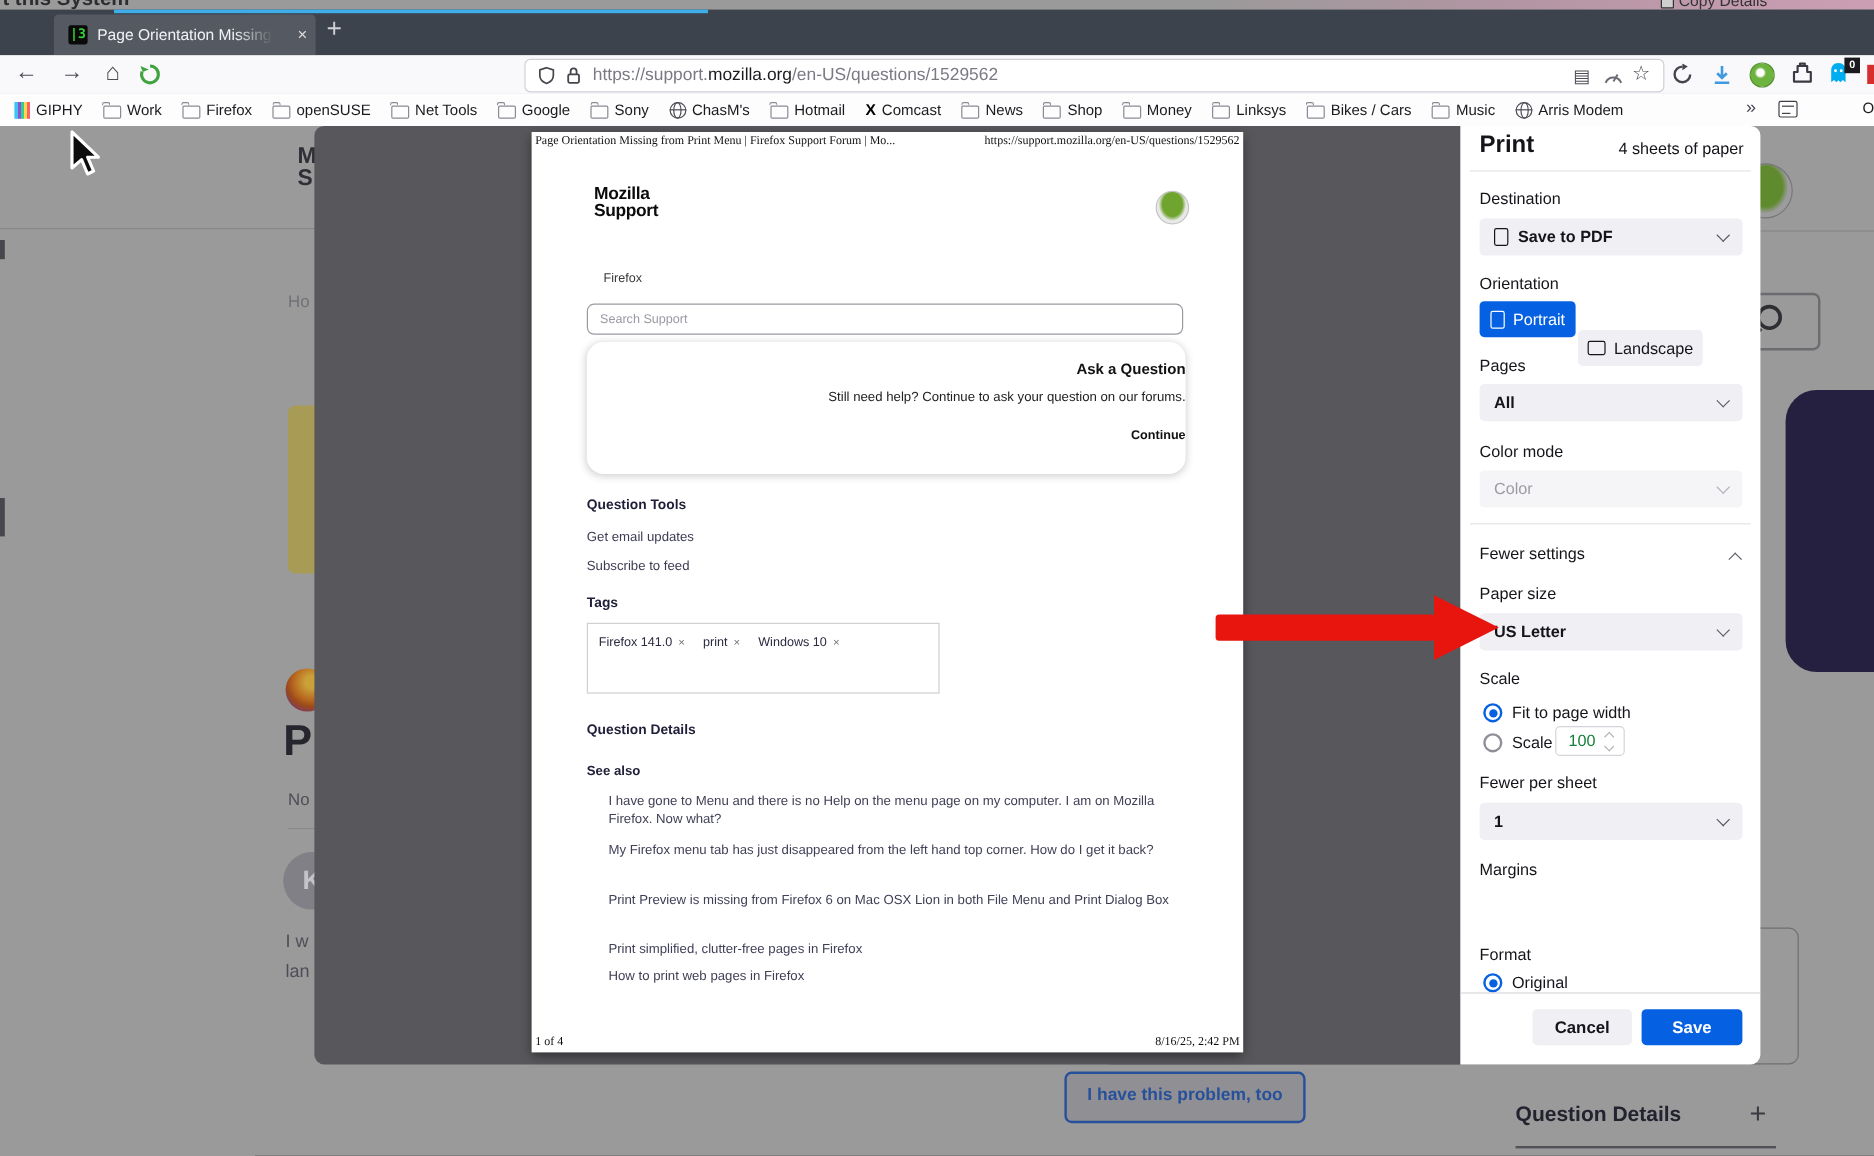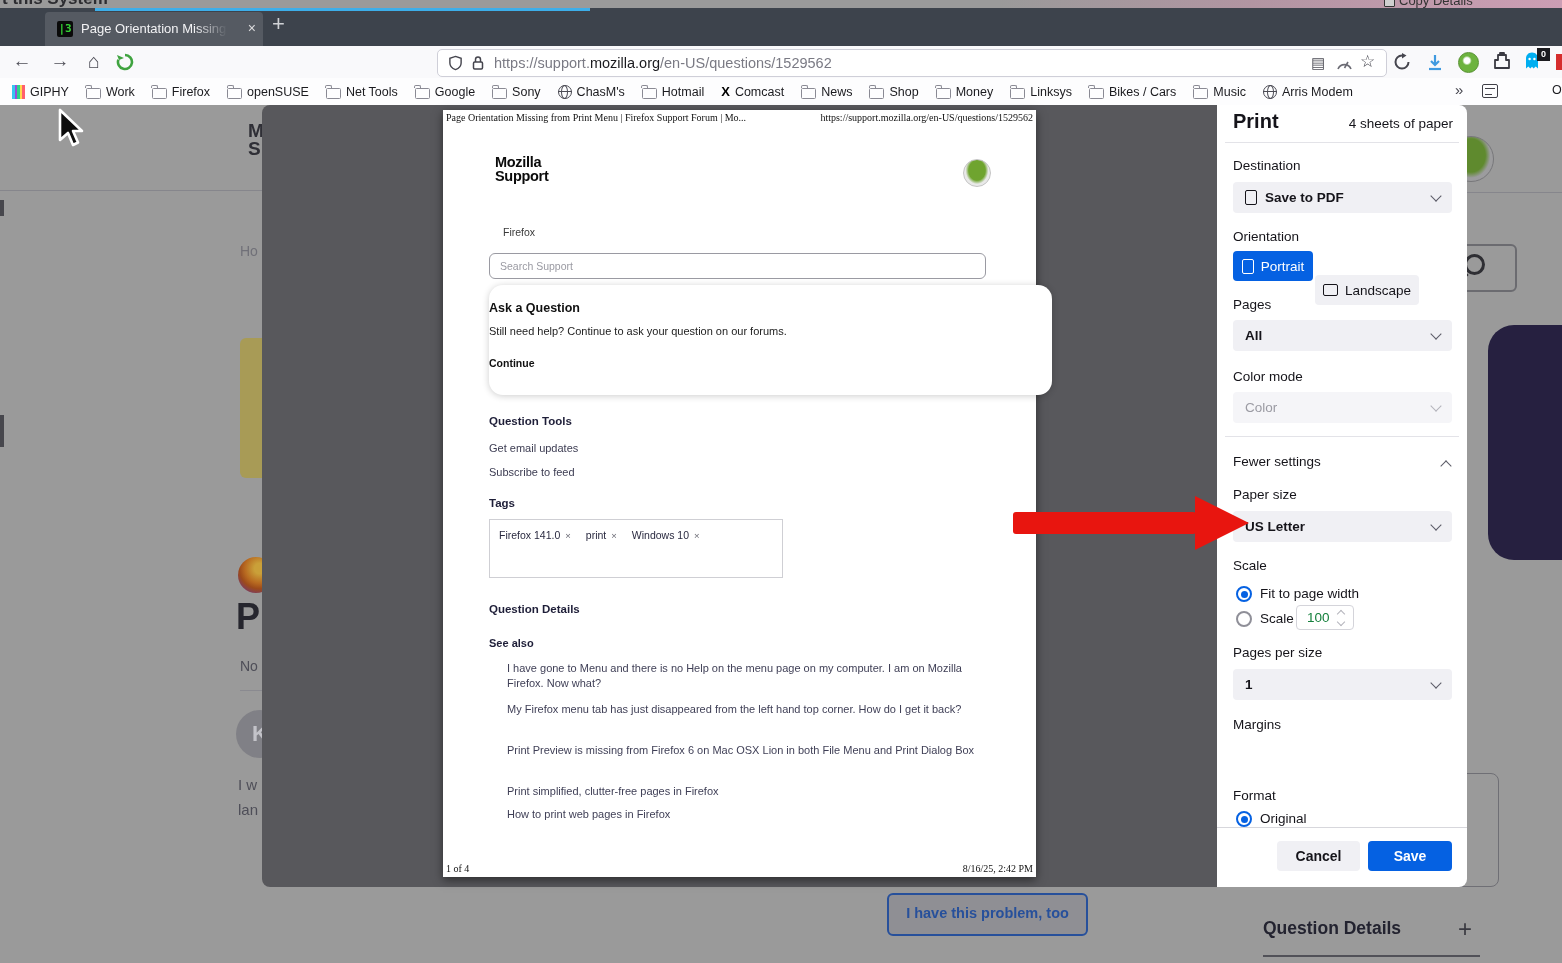--- a/index.html
+++ b/index.html
@@ -69,22 +69,22 @@
   .ph-r{position:absolute;right:3px;top:2px;}
   .pf-l{position:absolute;left:3px;bottom:3px;}
   .pf-r{position:absolute;right:3px;bottom:3px;}
   .mlogo{position:absolute;left:52px;top:46px;font-weight:bold;font-size:14.5px;line-height:13.5px;color:#0b0b0b;letter-spacing:-.3px;}
   .suse-pv{position:absolute;left:520px;top:49px;width:26px;height:26px;border-radius:50%;border:1px solid #c4c4c4;
      background:radial-gradient(ellipse at 50% 40%,#6fa42f 0 45%,#e9e9e9 62%);}
   .pv-prod{position:absolute;left:60px;top:116px;font-size:10.5px;color:#3a3a3a;}
   .pv-search{position:absolute;left:46px;top:143px;width:497px;height:26px;border:1.5px solid #9a9aa2;border-radius:6px;
      box-sizing:border-box;font-size:10.5px;color:#333;padding:0 10px;background:#fff;font-family:"Liberation Sans",sans-serif;}
   .pv-search::placeholder{color:#9a9aa2;}
-  .pv-card{position:absolute;left:46px;top:175px;width:563px;height:110px;background:#fff;border-radius:14px;
-     box-shadow:0 1px 7px rgba(0,0,0,.2);text-align:left;}
+  .pv-card{position:absolute;left:46px;top:175px;width:499px;height:110px;background:#fff;border-radius:14px;
+     box-shadow:0 1px 7px rgba(0,0,0,.2);text-align:right;}
   .pv-card .t{margin-top:16px;font-size:12.5px;font-weight:bold;color:#111;}
   .pv-card .b{margin-top:10px;font-size:11px;color:#222;}
   .pv-card .c{margin-top:20px;font-size:10.5px;font-weight:bold;color:#111;}
   .pv-h{position:absolute;left:46px;font-size:11.5px;font-weight:bold;color:#1e1e38;}
   .pv-link{position:absolute;left:46px;font-size:11px;color:#3c3c52;}
   .tagbox{position:absolute;left:46px;top:409px;width:292px;height:57px;border:1px solid #cfcfd4;}
   .tagrow{position:absolute;left:9px;top:9px;display:flex;gap:15px;align-items:center;font-size:10.5px;color:#2a2a40;}
   .tagrow .rm{color:#6a6a74;font-size:9.5px;margin-left:5px;}
   .sa-link{position:absolute;left:64px;width:486px;font-size:11px;line-height:15px;color:#3f3f56;}
   
@@ -377,21 +377,21 @@
     <div class="lab" style="top:453px;">Scale</div>
     <span class="radio on" style="left:19px;top:481px;"></span>
     <div class="lab" style="left:43px;top:481px;">Fit to page width</div>
     <span class="radio off" style="left:19px;top:506px;"></span>
     <div class="lab" style="left:43px;top:506px;">Scale</div>
     <input class="numin" style="top: 500px;" disabled="" value="100">
     <div class="spin" style="top:506px;">
         <i class="u"></i>
         <i class="d"></i>
       </div>
-    <div class="lab" style="top:540px;">Pages per size</div>
+    <div class="lab" style="top:540px;">Fewer per sheet</div>
     <div class="psel" style="top:564px;">
       <span>1</span>
       <span class="chev auto"></span>
     </div>
     <div class="lab" style="top:612px;">Margins</div>
     <div class="lab" style="top:683px;">Format</div>
     <span class="radio on" style="left:19px;top:706px;"></span>
     <div class="lab" style="left:43px;top:706px;">Original</div>
     <div class="pdiv" style="top:722px;left:0;right:0;background:#d7d7dc;"></div>
     <div class="btn grey" style="left:60px;top:736px;width:83px;">Cancel</div>

